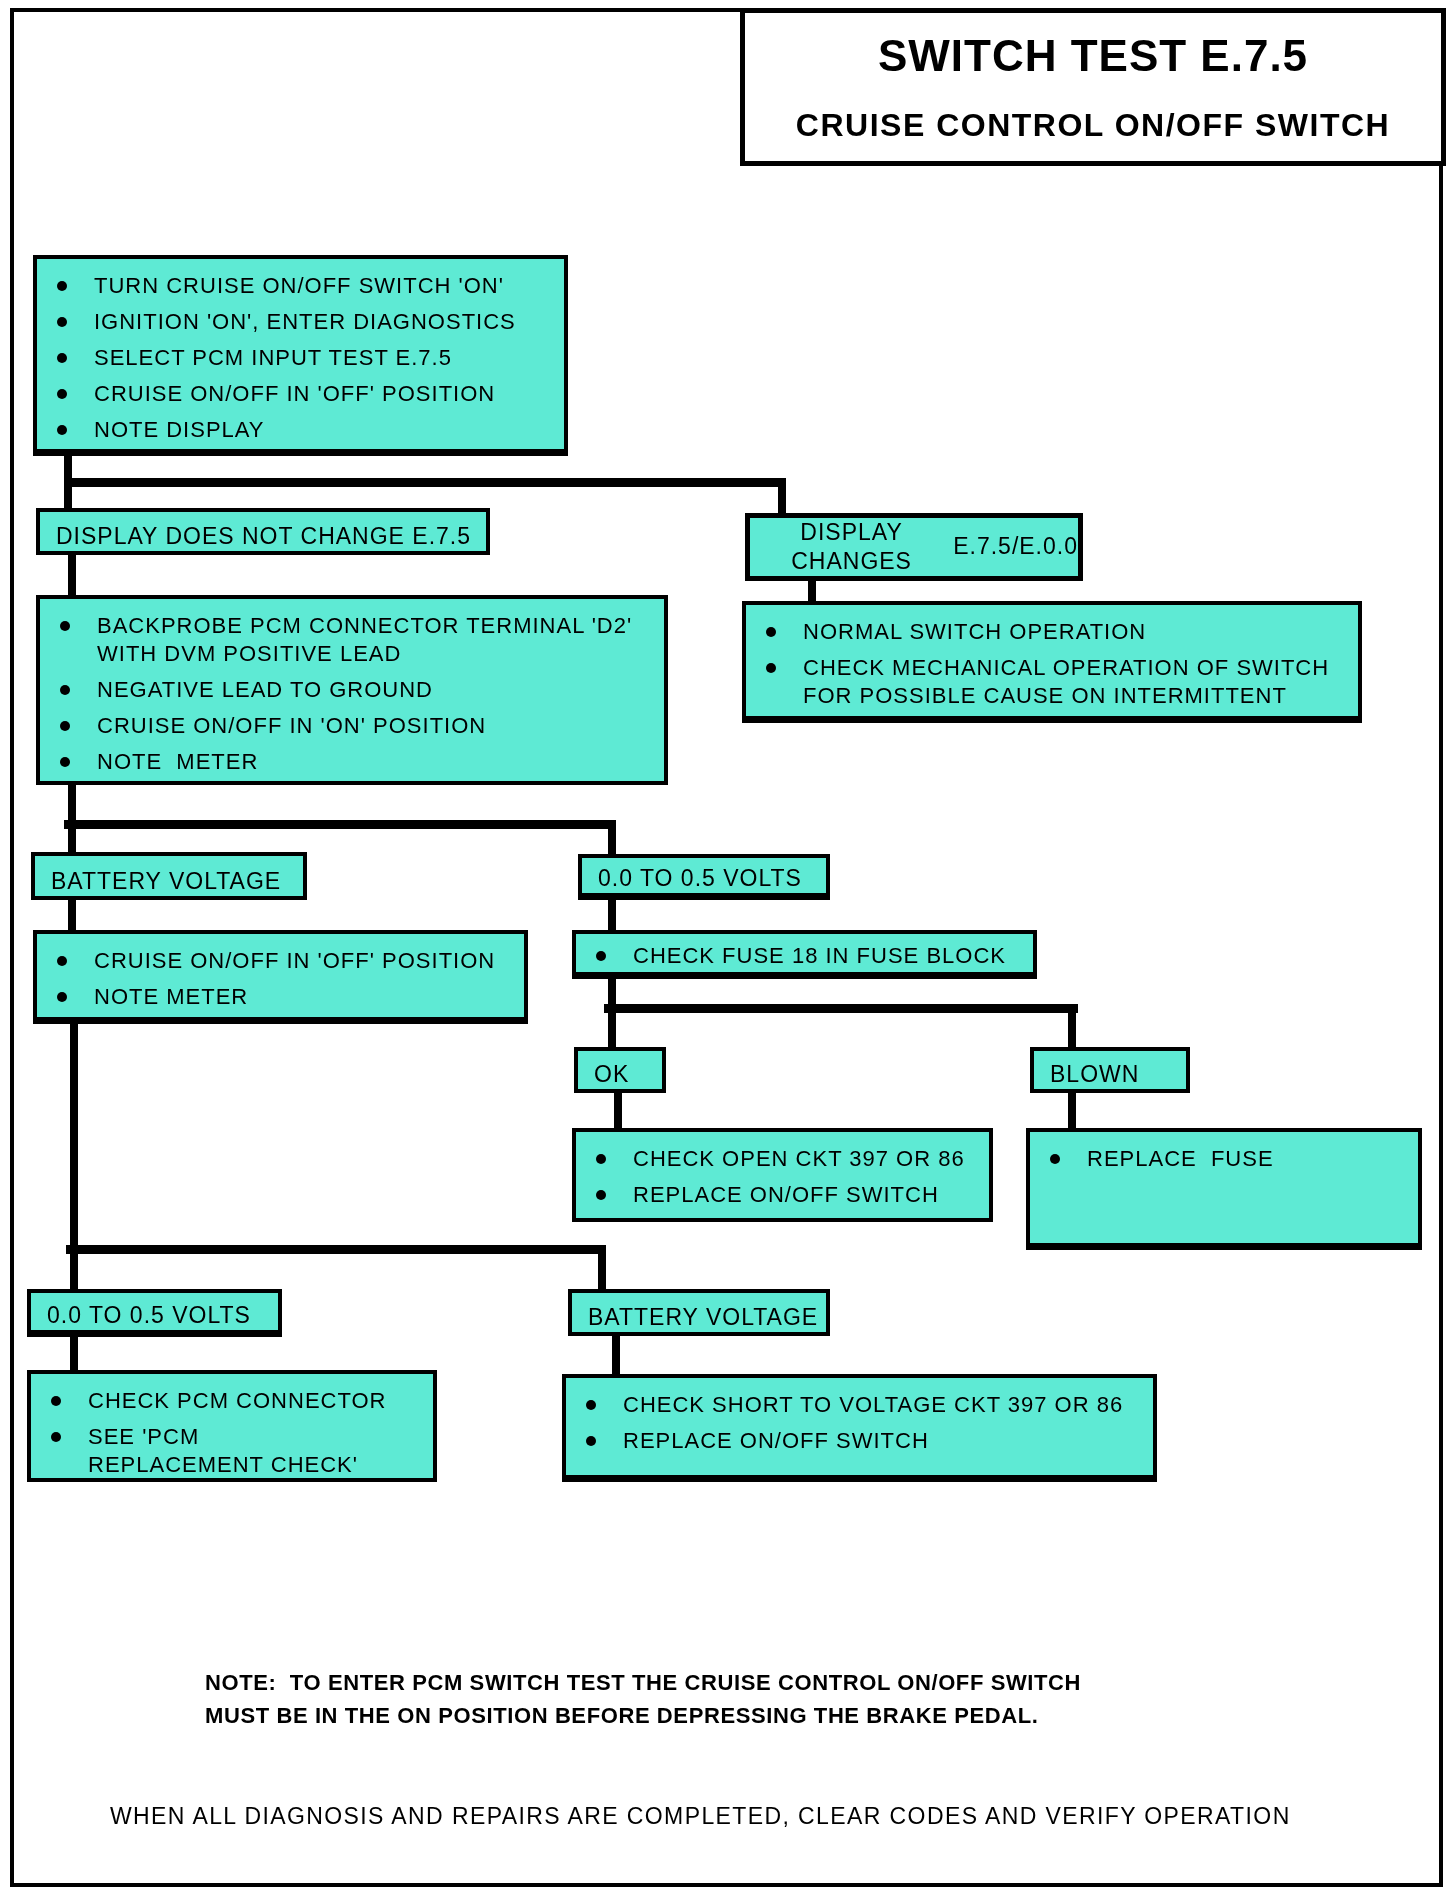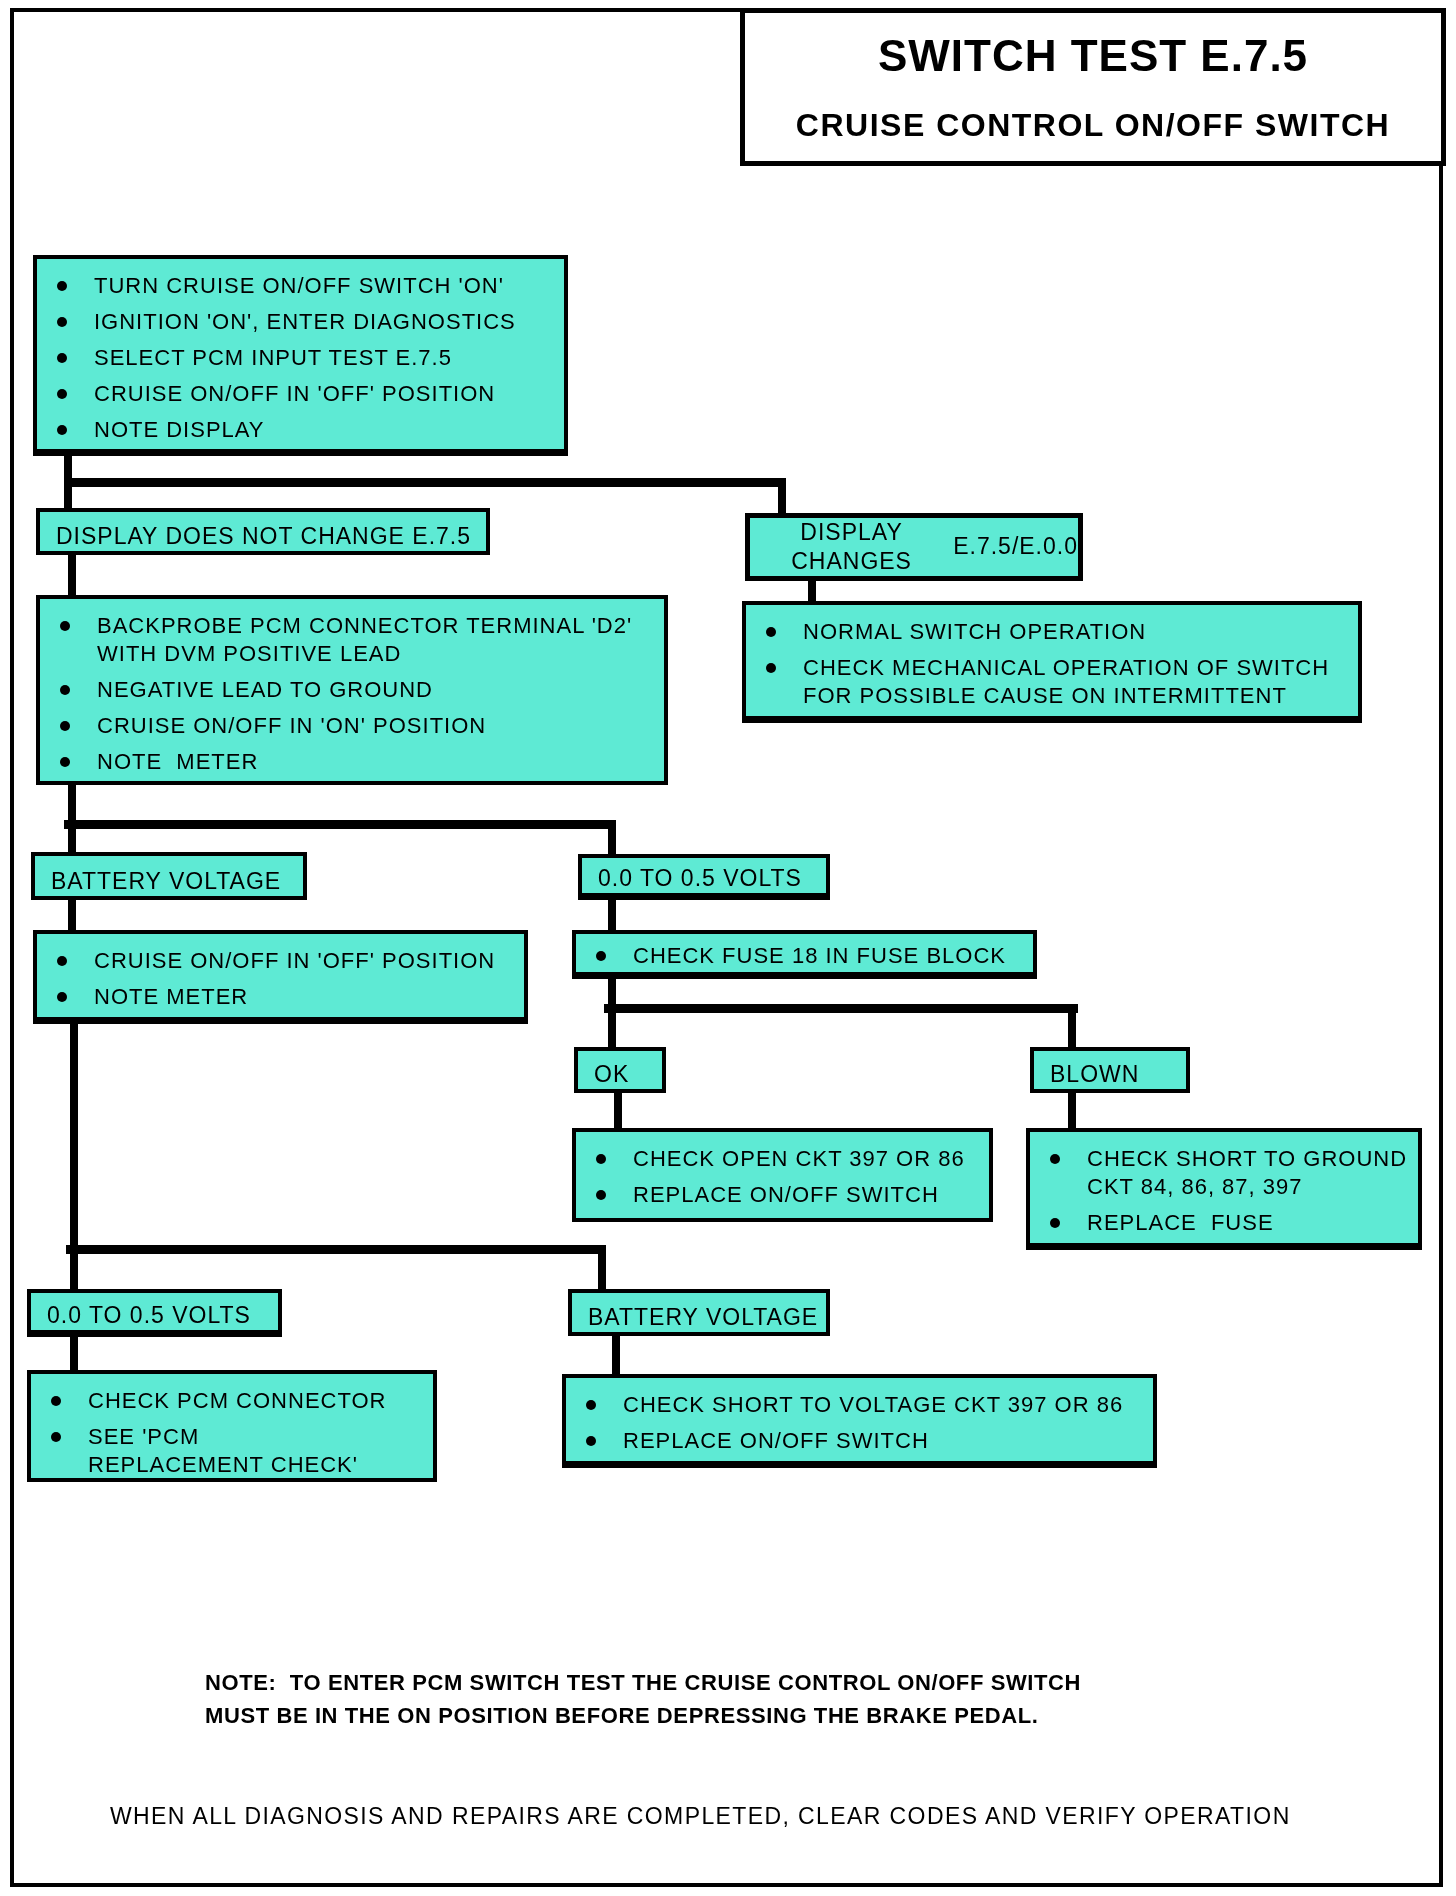--- a/index.html
+++ b/index.html
@@ -164,25 +164,20 @@
       </div>
     <div class="row">
         <span class="dot"></span>
         <span class="t">REPLACE ON/OFF SWITCH</span>
       </div>
   </div>
 
   <div class="box blt hb" style="left:1026px;top:1128px;width:396px;height:122px">
     <div class="row">
         <span class="dot"></span>
-        <span class="t">CHECK SHORT TO GROUND
-CKT 84, 86, 87, 397</span>
-      </div>
-    <div class="row">
-        <span class="dot"></span>
         <span class="t">REPLACE &nbsp;FUSE</span>
       </div>
   </div>
 
   <div class="box lbl hb" style="left:27px;top:1289px;width:255px;height:48px">
     <span>0.0 TO 0.5 VOLTS</span>
   </div>
   <div class="box lbl" style="left:568px;top:1289px;width:262px;height:47px">
     <span>BATTERY VOLTAGE</span>
   </div>
@@ -192,21 +187,21 @@
         <span class="dot"></span>
         <span class="t">CHECK PCM CONNECTOR</span>
       </div>
     <div class="row">
         <span class="dot"></span>
         <span class="t">SEE 'PCM
 REPLACEMENT CHECK'</span>
       </div>
   </div>
 
-  <div class="box blt hb" style="left:562px;top:1374px;width:595px;height:94px">
+  <div class="box blt hb" style="left:562px;top:1374px;width:595px;height:108px">
     <div class="row">
         <span class="dot"></span>
         <span class="t">CHECK SHORT TO VOLTAGE CKT 397 OR 86</span>
       </div>
     <div class="row">
         <span class="dot"></span>
         <span class="t">REPLACE ON/OFF SWITCH</span>
       </div>
   </div>
 

